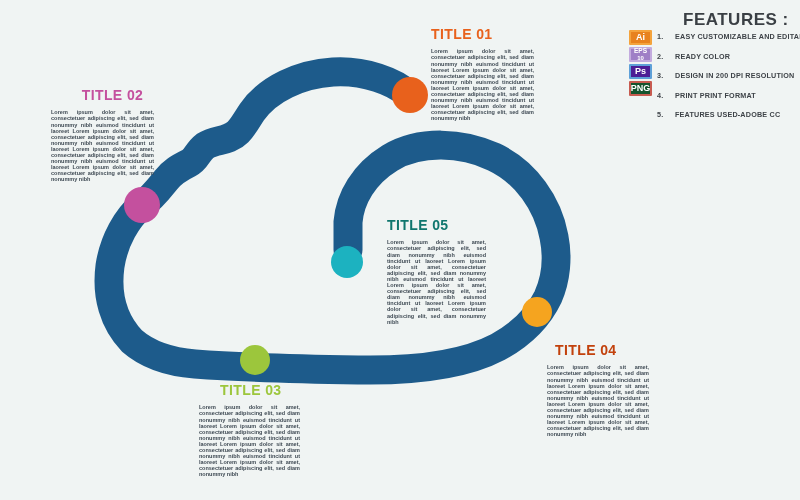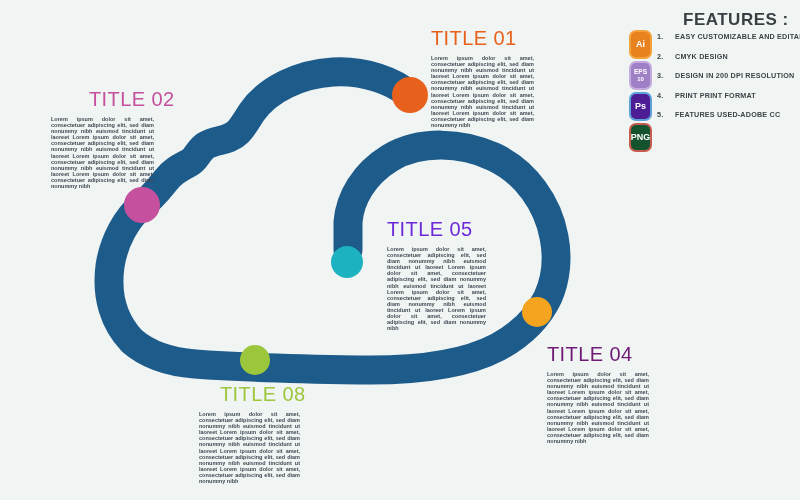--- a/index.html
+++ b/index.html
@@ -9,58 +9,58 @@
   .canvas {
     position: relative;
     width: 800px; height: 500px;
     background: #F0F4F3;
   }
   .canvas svg { position: absolute; left: 0; top: 0; }
 
   
   .step { position: absolute; }
   .step h2 {
-    font-size: 20px;
-    font-weight: normal;
+    font-size: 14px;
+    font-weight: bold;
     letter-spacing: 0.4px;
     line-height: 1.1;
     margin-bottom: 6px;
     white-space: nowrap;
   }
   .step p {
     font-size: 5.5px;
     line-height: 6.1px;
     color: #3F4A54;
     text-align: justify;
     font-weight: bold;
   }
   .s1 { left: 431px; top: 27px;  width: 103px; }
   .s2 { left: 51px;  top: 88px;  width: 103px; }
-  .s2 h2 { margin-left: 38px; }
+  .s2 h2 { margin-left: 20px; text-align: center; }
   .s3 { left: 199px; top: 383px; width: 101px; }
   .s3 h2 { margin-left: 21px; }
   .s4 { left: 547px; top: 343px; width: 102px; }
   .s5 { left: 387px; top: 218px; width: 99px;  }
 
   
   .features-heading {
     position: absolute;
     left: 683px; top: 10px;
     font-size: 17px;
     font-weight: bold;
     letter-spacing: 0.5px;
     color: #3A3F44;
     white-space: nowrap;
   }
   .badges { position: absolute; left: 629px; top: 30px; }
   .badge {
-    width: 23px; height: 29px;
+    width: 23px; height: 15px;
     margin-bottom: 2px;
     border: 2px solid;
-    border-radius: 7px;
+    border-radius: 1px;
     display: flex;
     flex-direction: column;
     align-items: center;
     justify-content: center;
     color: #fff;
     font-weight: bold;
     font-size: 9px;
     line-height: 9px;
   }
   .badge .b-sub { font-size: 6px; line-height: 6px; }
@@ -118,31 +118,31 @@
     <h2 style="color: rgb(232, 97, 28);">TITLE 01</h2>
     <p>Lorem ipsum dolor sit amet, consectetuer adipiscing elit, sed diam nonummy nibh euismod tincidunt ut laoreet Lorem ipsum dolor sit amet, consectetuer adipiscing elit, sed diam nonummy nibh euismod tincidunt ut laoreet Lorem ipsum dolor sit amet, consectetuer adipiscing elit, sed diam nonummy nibh euismod tincidunt ut laoreet Lorem ipsum dolor sit amet, consectetuer adipiscing elit, sed diam nonummy nibh</p>
   </section>
 
   <section class="step s2">
     <h2 style="color: rgb(196, 80, 158);">TITLE 02</h2>
     <p>Lorem ipsum dolor sit amet, consectetuer adipiscing elit, sed diam nonummy nibh euismod tincidunt ut laoreet Lorem ipsum dolor sit amet, consectetuer adipiscing elit, sed diam nonummy nibh euismod tincidunt ut laoreet Lorem ipsum dolor sit amet, consectetuer adipiscing elit, sed diam nonummy nibh euismod tincidunt ut laoreet Lorem ipsum dolor sit amet, consectetuer adipiscing elit, sed diam nonummy nibh</p>
   </section>
 
   <section class="step s3">
-    <h2 style="color: rgb(156, 198, 60);">TITLE 08</h2>
+    <h2 style="color: rgb(156, 198, 60);">TITLE 03</h2>
     <p>Lorem ipsum dolor sit amet, consectetuer adipiscing elit, sed diam nonummy nibh euismod tincidunt ut laoreet Lorem ipsum dolor sit amet, consectetuer adipiscing elit, sed diam nonummy nibh euismod tincidunt ut laoreet Lorem ipsum dolor sit amet, consectetuer adipiscing elit, sed diam nonummy nibh euismod tincidunt ut laoreet Lorem ipsum dolor sit amet, consectetuer adipiscing elit, sed diam nonummy nibh</p>
   </section>
 
   <section class="step s4">
-    <h2 style="color: #701a75;">TITLE 04</h2>
+    <h2 style="color: #c2410c; margin-left: 8px;">TITLE 04</h2>
     <p>Lorem ipsum dolor sit amet, consectetuer adipiscing elit, sed diam nonummy nibh euismod tincidunt ut laoreet Lorem ipsum dolor sit amet, consectetuer adipiscing elit, sed diam nonummy nibh euismod tincidunt ut laoreet Lorem ipsum dolor sit amet, consectetuer adipiscing elit, sed diam nonummy nibh euismod tincidunt ut laoreet Lorem ipsum dolor sit amet, consectetuer adipiscing elit, sed diam nonummy nibh</p>
   </section>
 
   <section class="step s5">
-    <h2 style="color: #6d28d9;">TITLE 05</h2>
+    <h2 style="color: #0f766e;">TITLE 05</h2>
     <p>Lorem ipsum dolor sit amet, consectetuer adipiscing elit, sed diam nonummy nibh euismod tincidunt ut laoreet Lorem ipsum dolor sit amet, consectetuer adipiscing elit, sed diam nonummy nibh euismod tincidunt ut laoreet Lorem ipsum dolor sit amet, consectetuer adipiscing elit, sed diam nonummy nibh euismod tincidunt ut laoreet Lorem ipsum dolor sit amet, consectetuer adipiscing elit, sed diam nonummy nibh</p>
   </section>
 
   <div class="features-heading">FEATURES :</div>
 
   <div class="badges">
     <div class="badge" style="background: rgb(232, 130, 30); border-color: rgb(244, 163, 60);">
       <span class="b-label">Ai</span>
     </div>
     <div class="badge small" style="background: rgb(159, 127, 198); border-color: rgb(195, 171, 222);">
@@ -157,21 +157,21 @@
     </div>
   </div>
 
   <ol class="flist">
     <li>
       <span class="fnum">1.</span>
       <span class="flabel">EASY CUSTOMIZABLE AND EDITABLE</span>
     </li>
     <li>
       <span class="fnum">2.</span>
-      <span class="flabel">CMYK DESIGN</span>
+      <span class="flabel">READY COLOR</span>
     </li>
     <li>
       <span class="fnum">3.</span>
       <span class="flabel">DESIGN IN 200 DPI RESOLUTION</span>
     </li>
     <li>
       <span class="fnum">4.</span>
       <span class="flabel">PRINT PRINT FORMAT</span>
     </li>
     <li>

